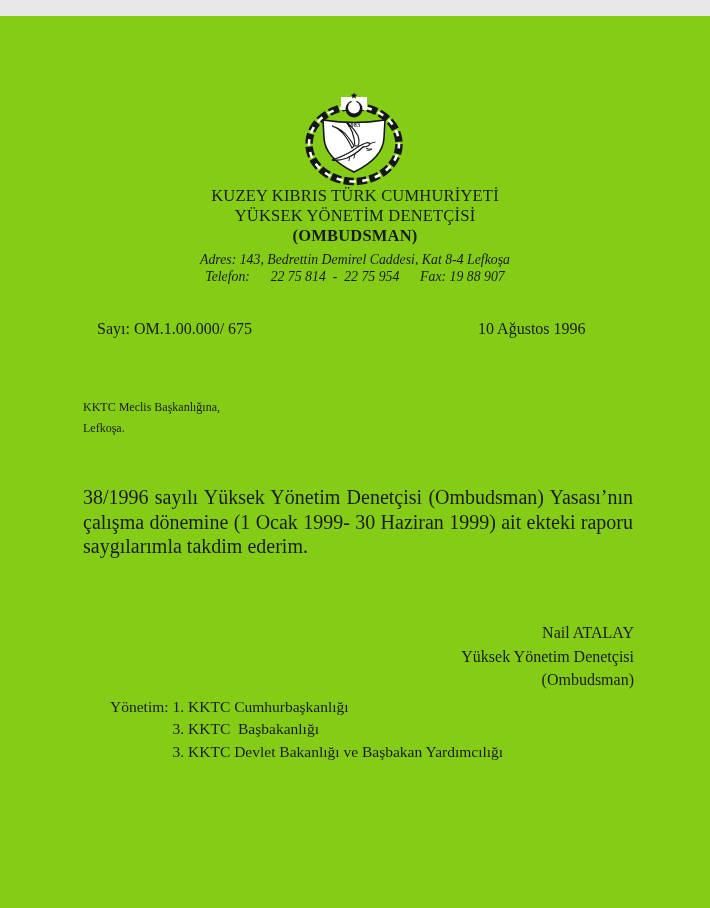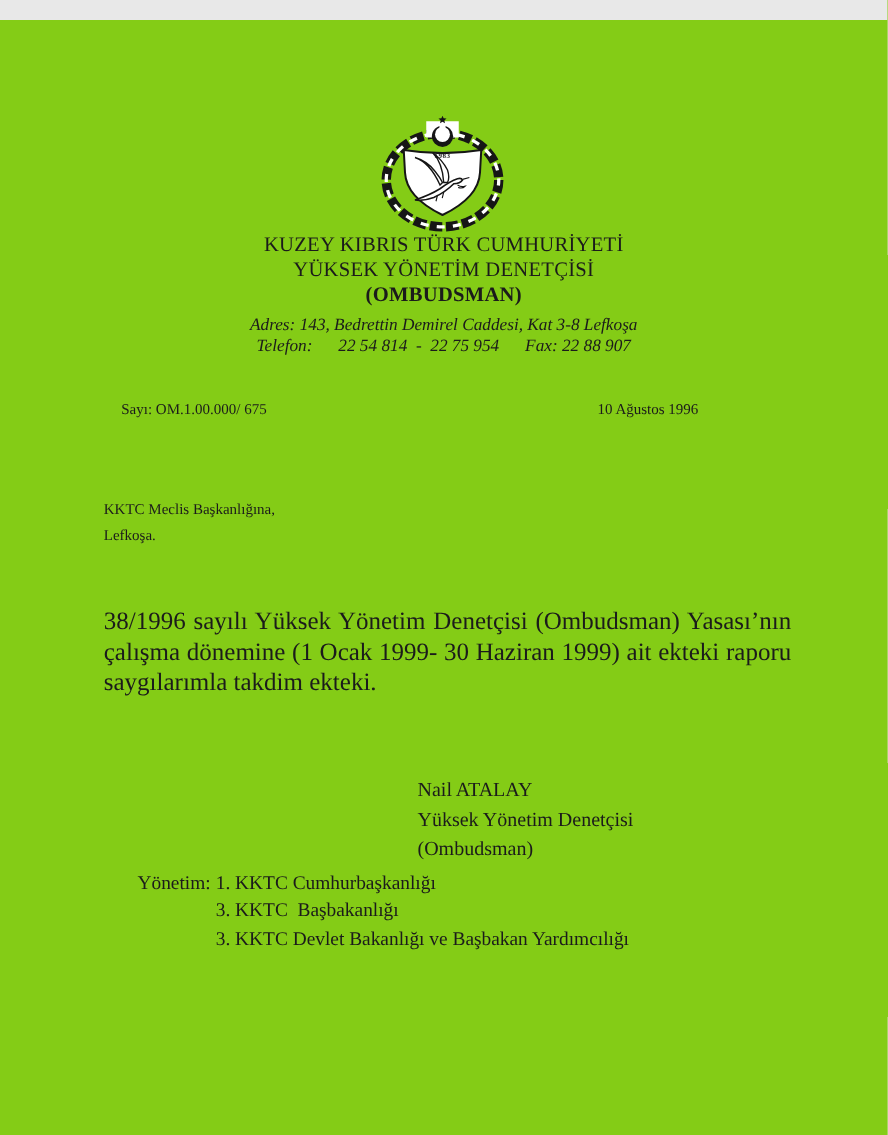--- a/index.html
+++ b/index.html
@@ -21,34 +21,34 @@
   
   .letterhead{left:0;top:170px;width:710px;text-align:center;line-height:20px;
     font-size:16.5px;letter-spacing:.2px;}
   .letterhead .bold{font-weight:bold;}
 
   .address-block{left:0;top:236px;width:710px;text-align:center;
     font-style:italic;font-size:13.8px;line-height:16.5px;}
   .pre{white-space:pre;}
 
   
-  .ref-row{left:0;top:304px;width:710px;height:20px;font-size:12px;}
+  .ref-row{left:0;top:304px;width:710px;height:20px;font-size:16px;}
   .ref-no{position:absolute;left:97px;top:0;}
   .ref-date{position:absolute;left:478px;top:0;}
 
   
   .recipient{left:83px;top:381px;font-size:12px;line-height:21px;}
 
   
   .body-par{left:83px;top:469px;width:550px;font-size:20px;line-height:24.7px;}
   .body-line{text-align:justify;text-align-last:justify;}
   .body-line:last-child{text-align-last:left;}
 
   
-  .signature{left:334px;top:605px;width:300px;text-align:left;
+  .signature{left:334px;top:605px;width:300px;text-align:right;
     font-size:16px;line-height:23.7px;}
 
   
   .distribution{left:110px;top:680px;display:flex;font-size:15.5px;line-height:22.3px;}
   .dist-label{white-space:pre;margin-right:4px;}
   .dist-items div{white-space:pre;}
 </style>
 </head>
 <body>
 
@@ -78,38 +78,38 @@
     </g>
   </svg>
 
   <div class="abs letterhead">
     <div>KUZEY KIBRIS TÜRK CUMHURİYETİ</div>
     <div>YÜKSEK YÖNETİM DENETÇİSİ</div>
     <div class="bold">(OMBUDSMAN)</div>
   </div>
 
   <div class="abs address-block">
-    <div class="pre">Adres: 143, Bedrettin Demirel Caddesi, Kat 3-8 Lefkoşa</div>
-    <div class="pre">Telefon:      22 54 814  -  22 75 954      Fax: 22 88 907</div>
+    <div class="pre">Adres: 143, Bedrettin Demirel Caddesi, Kat 8-4 Lefkoşa</div>
+    <div class="pre">Telefon:      22 75 814  -  22 75 954      Fax: 19 88 907</div>
   </div>
 
   <div class="abs ref-row">
     <span class="ref-no">Sayı: OM.1.00.000/ 675</span>
     <span class="ref-date">10 Ağustos 1996</span>
   </div>
 
   <div class="abs recipient">
     <div>KKTC Meclis Başkanlığına,</div>
     <div>Lefkoşa.</div>
   </div>
 
   <div class="abs body-par">
     <div class="body-line">38/1996 sayılı Yüksek Yönetim Denetçisi (Ombudsman) Yasası’nın</div>
     <div class="body-line">çalışma dönemine (1 Ocak 1999- 30 Haziran 1999) ait ekteki raporu</div>
-    <div class="body-line">saygılarımla takdim ekteki.</div>
+    <div class="body-line">saygılarımla takdim ederim.</div>
   </div>
 
   <div class="abs signature">
     <div>Nail ATALAY</div>
     <div>Yüksek Yönetim Denetçisi</div>
     <div>(Ombudsman)</div>
   </div>
 
   <div class="abs distribution">
     <div class="dist-label">Yönetim:</div>

